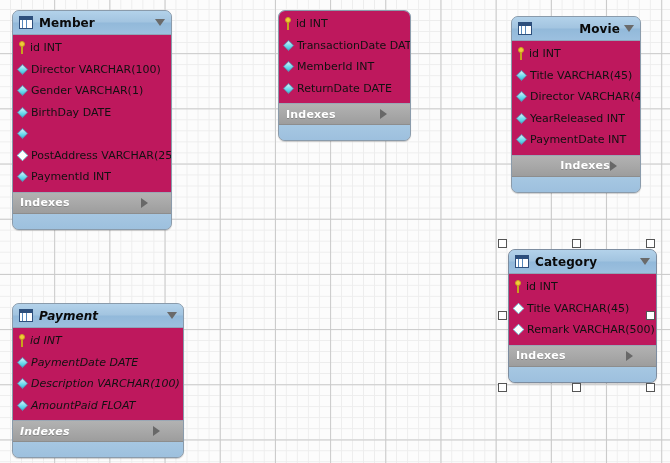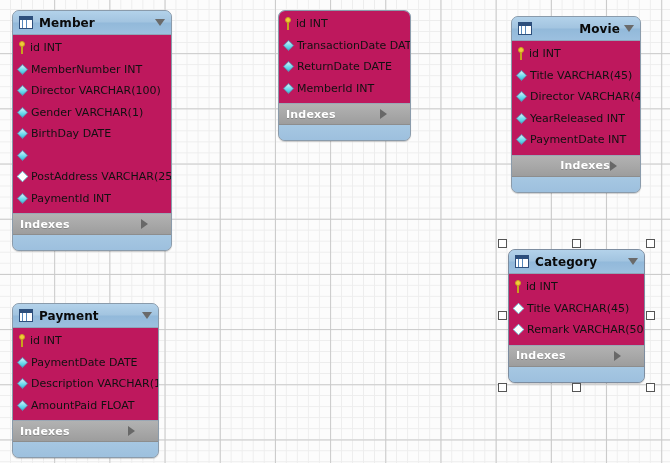--- a/index.html
+++ b/index.html
@@ -209,24 +209,20 @@
         <span class="tbl-title">Member</span>
         <span class="tbl-caret"></span>
       </div>
       <div class="tbl-columns">
         <div class="col-row">
           <span class="ic-key"></span>
           <span class="col-name">id INT</span>
         </div>
         <div class="col-row">
           <span class="ic-diamond"></span>
-          <span class="col-name">MemberNumber INT</span>
-        </div>
-        <div class="col-row">
-          <span class="ic-diamond"></span>
           <span class="col-name">Director VARCHAR(100)</span>
         </div>
         <div class="col-row">
           <span class="ic-diamond"></span>
           <span class="col-name">Gender VARCHAR(1)</span>
         </div>
         <div class="col-row">
           <span class="ic-diamond"></span>
           <span class="col-name">BirthDay DATE</span>
         </div>
@@ -253,25 +249,25 @@
         <div class="col-row">
           <span class="ic-key"></span>
           <span class="col-name">id INT</span>
         </div>
         <div class="col-row">
           <span class="ic-diamond"></span>
           <span class="col-name">TransactionDate DATE</span>
         </div>
         <div class="col-row">
           <span class="ic-diamond"></span>
+          <span class="col-name">MemberId INT</span>
+        </div>
+        <div class="col-row">
+          <span class="ic-diamond"></span>
           <span class="col-name">ReturnDate DATE</span>
-        </div>
-        <div class="col-row">
-          <span class="ic-diamond"></span>
-          <span class="col-name">MemberId INT</span>
         </div>
       </div>
       <div class="tbl-indexes">
         <span class="idx-label">Indexes</span>
         <span class="idx-caret"></span>
       </div>
       <div class="tbl-foot"></div>
     </div>
     <div class="table-node" style="left: 511px; top: 16px; width: 130px; text-align: right;">
       <div class="tbl-header">
@@ -300,21 +296,21 @@
           <span class="ic-diamond"></span>
           <span class="col-name">PaymentDate INT</span>
         </div>
       </div>
       <div class="tbl-indexes">
         <span class="idx-label">Indexes</span>
         <span class="idx-caret"></span>
       </div>
       <div class="tbl-foot"></div>
     </div>
-    <div class="table-node" style="left: 12px; top: 303px; width: 147px;">
+    <div class="table-node" style="left: 12px; top: 303px; width: 172px; font-style: italic;">
       <div class="tbl-header">
         <span class="tbl-icon"></span>
         <span class="tbl-title">Payment</span>
         <span class="tbl-caret"></span>
       </div>
       <div class="tbl-columns">
         <div class="col-row">
           <span class="ic-key"></span>
           <span class="col-name">id INT</span>
         </div>
@@ -330,21 +326,21 @@
           <span class="ic-diamond"></span>
           <span class="col-name">AmountPaid FLOAT</span>
         </div>
       </div>
       <div class="tbl-indexes">
         <span class="idx-label">Indexes</span>
         <span class="idx-caret"></span>
       </div>
       <div class="tbl-foot"></div>
     </div>
-    <div class="table-node selected" style="left: 508px; top: 249px; width: 137px;">
+    <div class="table-node selected" style="left: 508px; top: 249px; width: 149px;">
       <div class="tbl-header">
         <span class="tbl-icon"></span>
         <span class="tbl-title">Category</span>
         <span class="tbl-caret"></span>
       </div>
       <div class="tbl-columns">
         <div class="col-row">
           <span class="ic-key"></span>
           <span class="col-name">id INT</span>
         </div>

